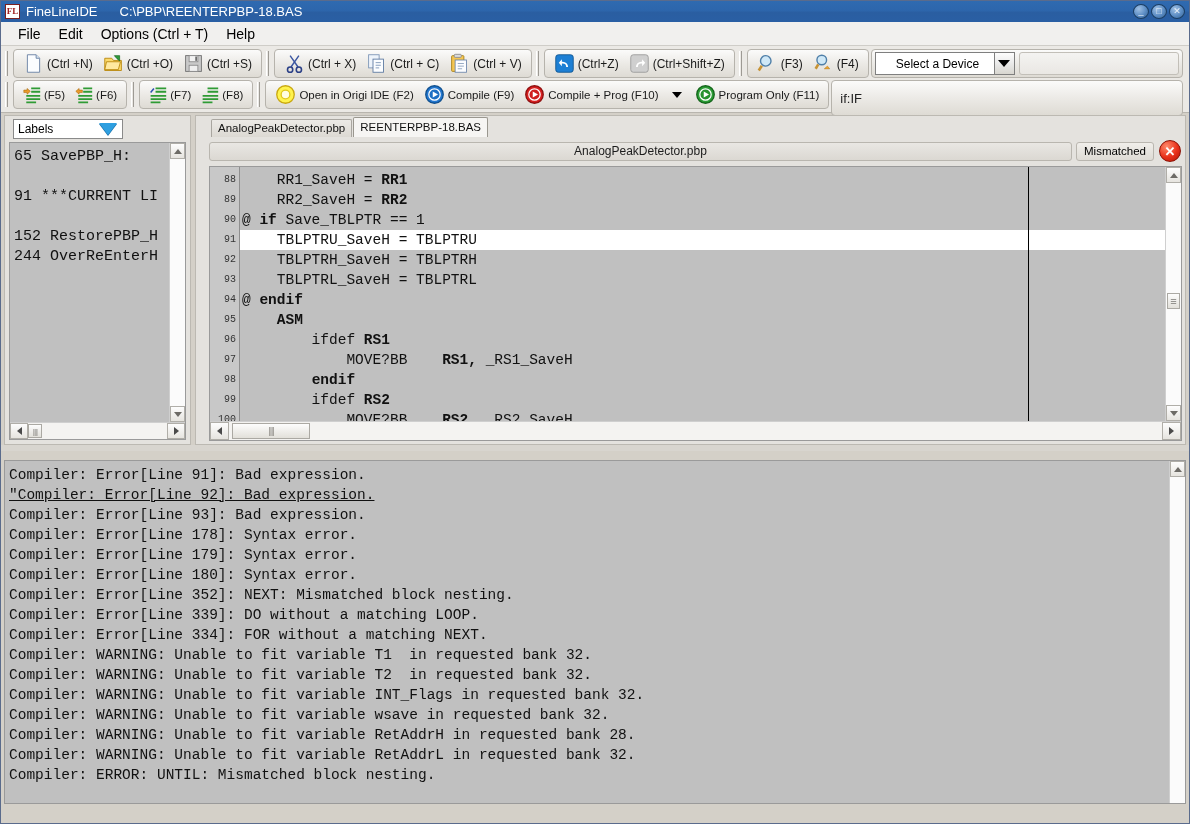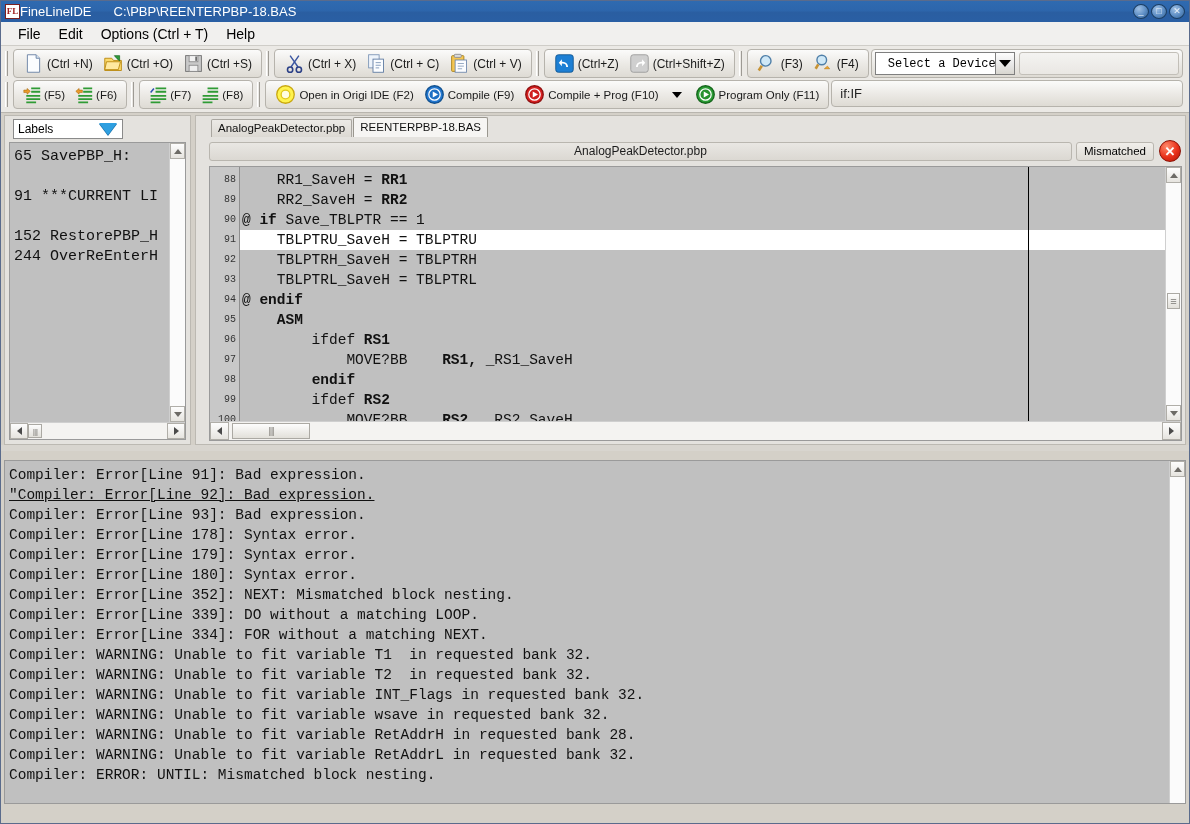--- a/index.html
+++ b/index.html
@@ -27,20 +27,21 @@
     padding: 0 2px 0 4px;
     position: relative;
   }
   #app-icon {
     width: 15px; height: 15px;
     background: #fff;
     border: 1px solid #7a2020;
     color: #a02020;
     font-size: 9px; font-weight: bold;
     line-height: 13px; text-align: center;
+    margin-right: 6px;
     flex: 0 0 auto;
     font-family: "Liberation Serif", serif;
   }
   #app-title {
     color: #fff; font-size: 13px;
     white-space: nowrap;
     font-family: "Liberation Sans", sans-serif;
   }
   #app-path {
     color: #fff; font-size: 13px;
@@ -127,23 +128,23 @@
     border: 1px solid #b6b3ac; border-radius: 4px;
     padding: 2px 3px; margin-right: 4px;
   }
   #device-combo {
     display: flex; align-items: stretch;
     height: 23px; width: 140px;
   }
   #device-combo .val {
     flex: 1 1 auto; background: #fff;
     border: 1px solid #7f7f7f; border-right: none;
-    font-size: 12px; padding: 2px 12px; color: #000;
-    display: flex; align-items: center;
-    white-space: nowrap; overflow: hidden; font-family: Liberation Mono, monospace;
+    font-size: 12px; padding: 2px 20px; color: #000;
+    display: flex; align-items: center;
+    white-space: nowrap; overflow: hidden;
   }
   #device-combo .arrow {
     width: 22px;
     background: linear-gradient(180deg,#fdfdfd 0%,#ececec 45%,#d8d6d0 100%);
     border: 1px solid #7f7f7f;
     display: flex; align-items: center; justify-content: center;
   }
   .caret-dn {
     width: 0; height: 0;
     border-left: 6px solid transparent;
@@ -159,21 +160,21 @@
     background: linear-gradient(180deg,#f4f3f1 0%,#e9e7e3 100%);
     border: 1px solid #c2bfb8; border-radius: 3px;
     margin-left: 4px;
   }
   #find-bar {
     flex: 1 1 auto;
     display: flex; align-items: center;
     background: linear-gradient(180deg,#fbfbfa 0%,#eceae6 50%,#dedbd4 100%);
     border: 1px solid #b6b3ac; border-radius: 4px;
     padding: 2px 8px; margin-right: 4px;
-    height: 27px;
+    height: 36px;
   }
   #find-bar .txt {
     font-size: 13px; color: #222;
     font-family: "Liberation Sans", sans-serif;
   }
 
   
   #middle {
     display: flex;
     height: 332px;

